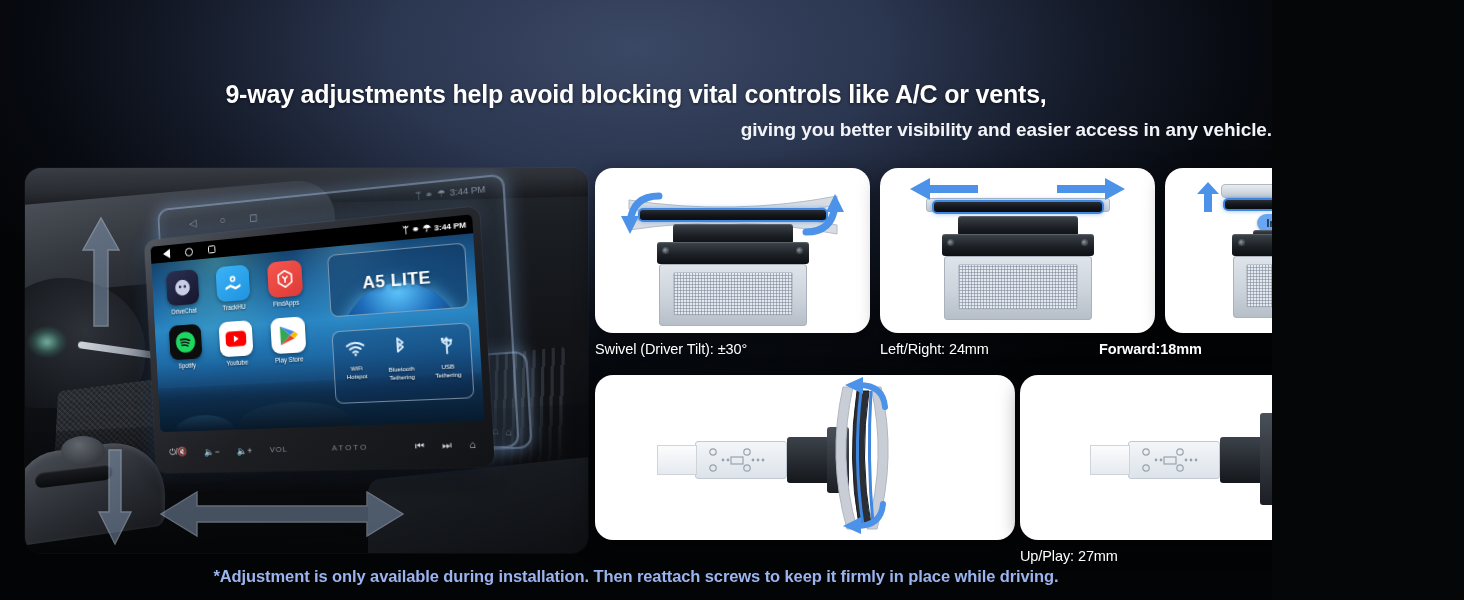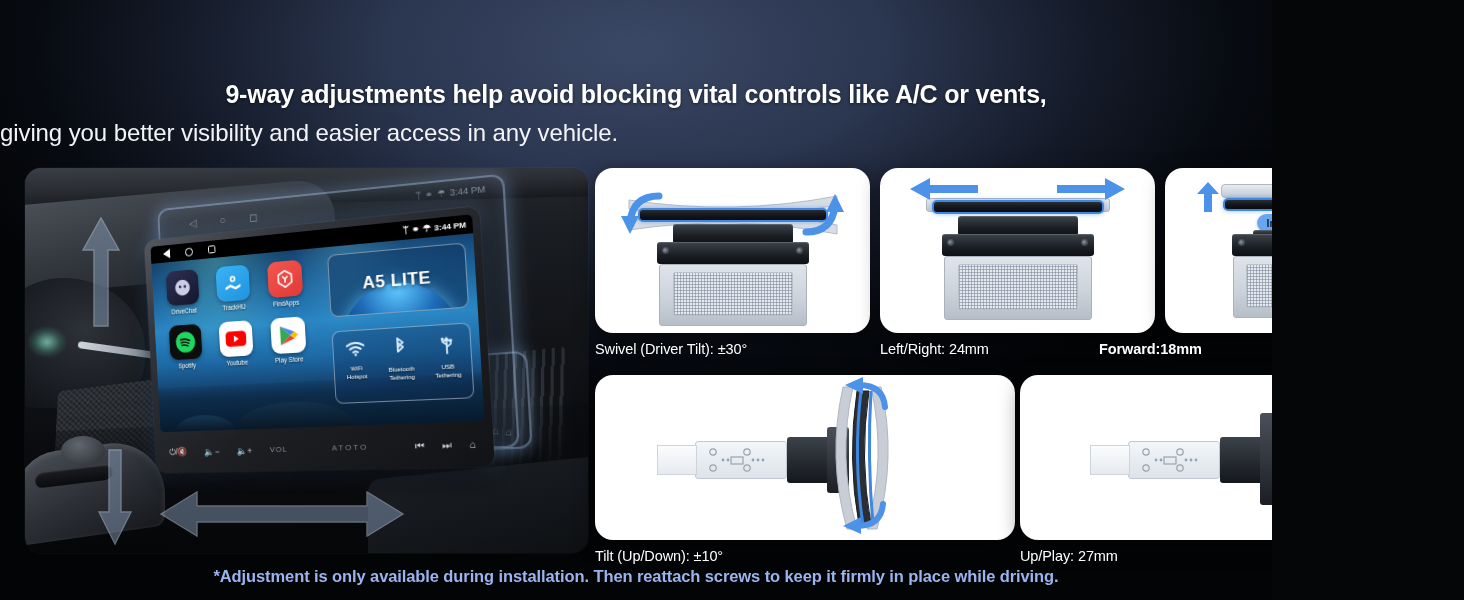--- a/index.html
+++ b/index.html
@@ -16,22 +16,22 @@
       #030406;
     overflow:hidden;
   }
   
   .headline{
     position:absolute; left:0; right:0; top:80px; text-align:center;
     font-size:25px; font-weight:bold; color:#ffffff; letter-spacing:-0.2px;
     text-shadow:0 1px 3px rgba(0,0,0,.55);
   }
   .subhead{
-    position:absolute; left:0; right:0; top:119px; text-align:left;
-    font-size:24px; font-weight:normal; color:#f2f4f8; letter-spacing:-0.1px;
+    position:absolute; left:0; right:0; top:119px; text-align:right;
+    font-size:19px; font-weight:bold; color:#f2f4f8; letter-spacing:-0.1px;
   }
   .footnote{
     position:absolute; left:0; right:0; top:567px; text-align:center;
     font-size:16.5px; font-weight:bold; color:#9bb4ef; letter-spacing:-0.1px;
   }
   
   .photo{
     position:absolute; left:25px; top:168px; width:563px; height:385px;
     border-radius:16px; overflow:hidden;
     background:
@@ -623,21 +623,20 @@
         <path d="M10 8 L28 0 L28 17 Z" fill="#4b92e8"></path>
       </svg>
     </div>
     <div class="arrowblue" style="left:238px; bottom:2px;">
       <svg width="54" height="38" viewBox="0 0 54 38">
         <path d="M50 8 Q48 30 24 30" stroke="#4b92e8" stroke-width="6" fill="none" stroke-linecap="round"></path>
         <path d="M10 30 L28 21 L28 38 Z" fill="#4b92e8"></path>
       </svg>
     </div>
   </div>
-  <div class="cap cap4">Tilt (Up/Down): ±10°</div>
 
   <div class="card c5">
     <div style="position:absolute;left:108px;top:66px;width:92px;height:38px;background:linear-gradient(180deg,#f3f6f9,#dde3ea);border:1px solid #c2c9d2;border-radius:3px;"></div>
     <div style="position:absolute;left:116px;top:72px;width:76px;height:26px;">
       <svg width="76" height="26" viewBox="0 0 76 26">
         <circle cx="10" cy="5" r="3.2" fill="none" stroke="#98a2ae" stroke-width="1.2"></circle>
         <circle cx="10" cy="21" r="3.2" fill="none" stroke="#98a2ae" stroke-width="1.2"></circle>
         <circle cx="44" cy="5" r="3.2" fill="none" stroke="#98a2ae" stroke-width="1.2"></circle>
         <circle cx="44" cy="21" r="3.2" fill="none" stroke="#98a2ae" stroke-width="1.2"></circle>
         <rect x="28" y="10" width="12" height="7" fill="none" stroke="#98a2ae" stroke-width="1.2"></rect>

